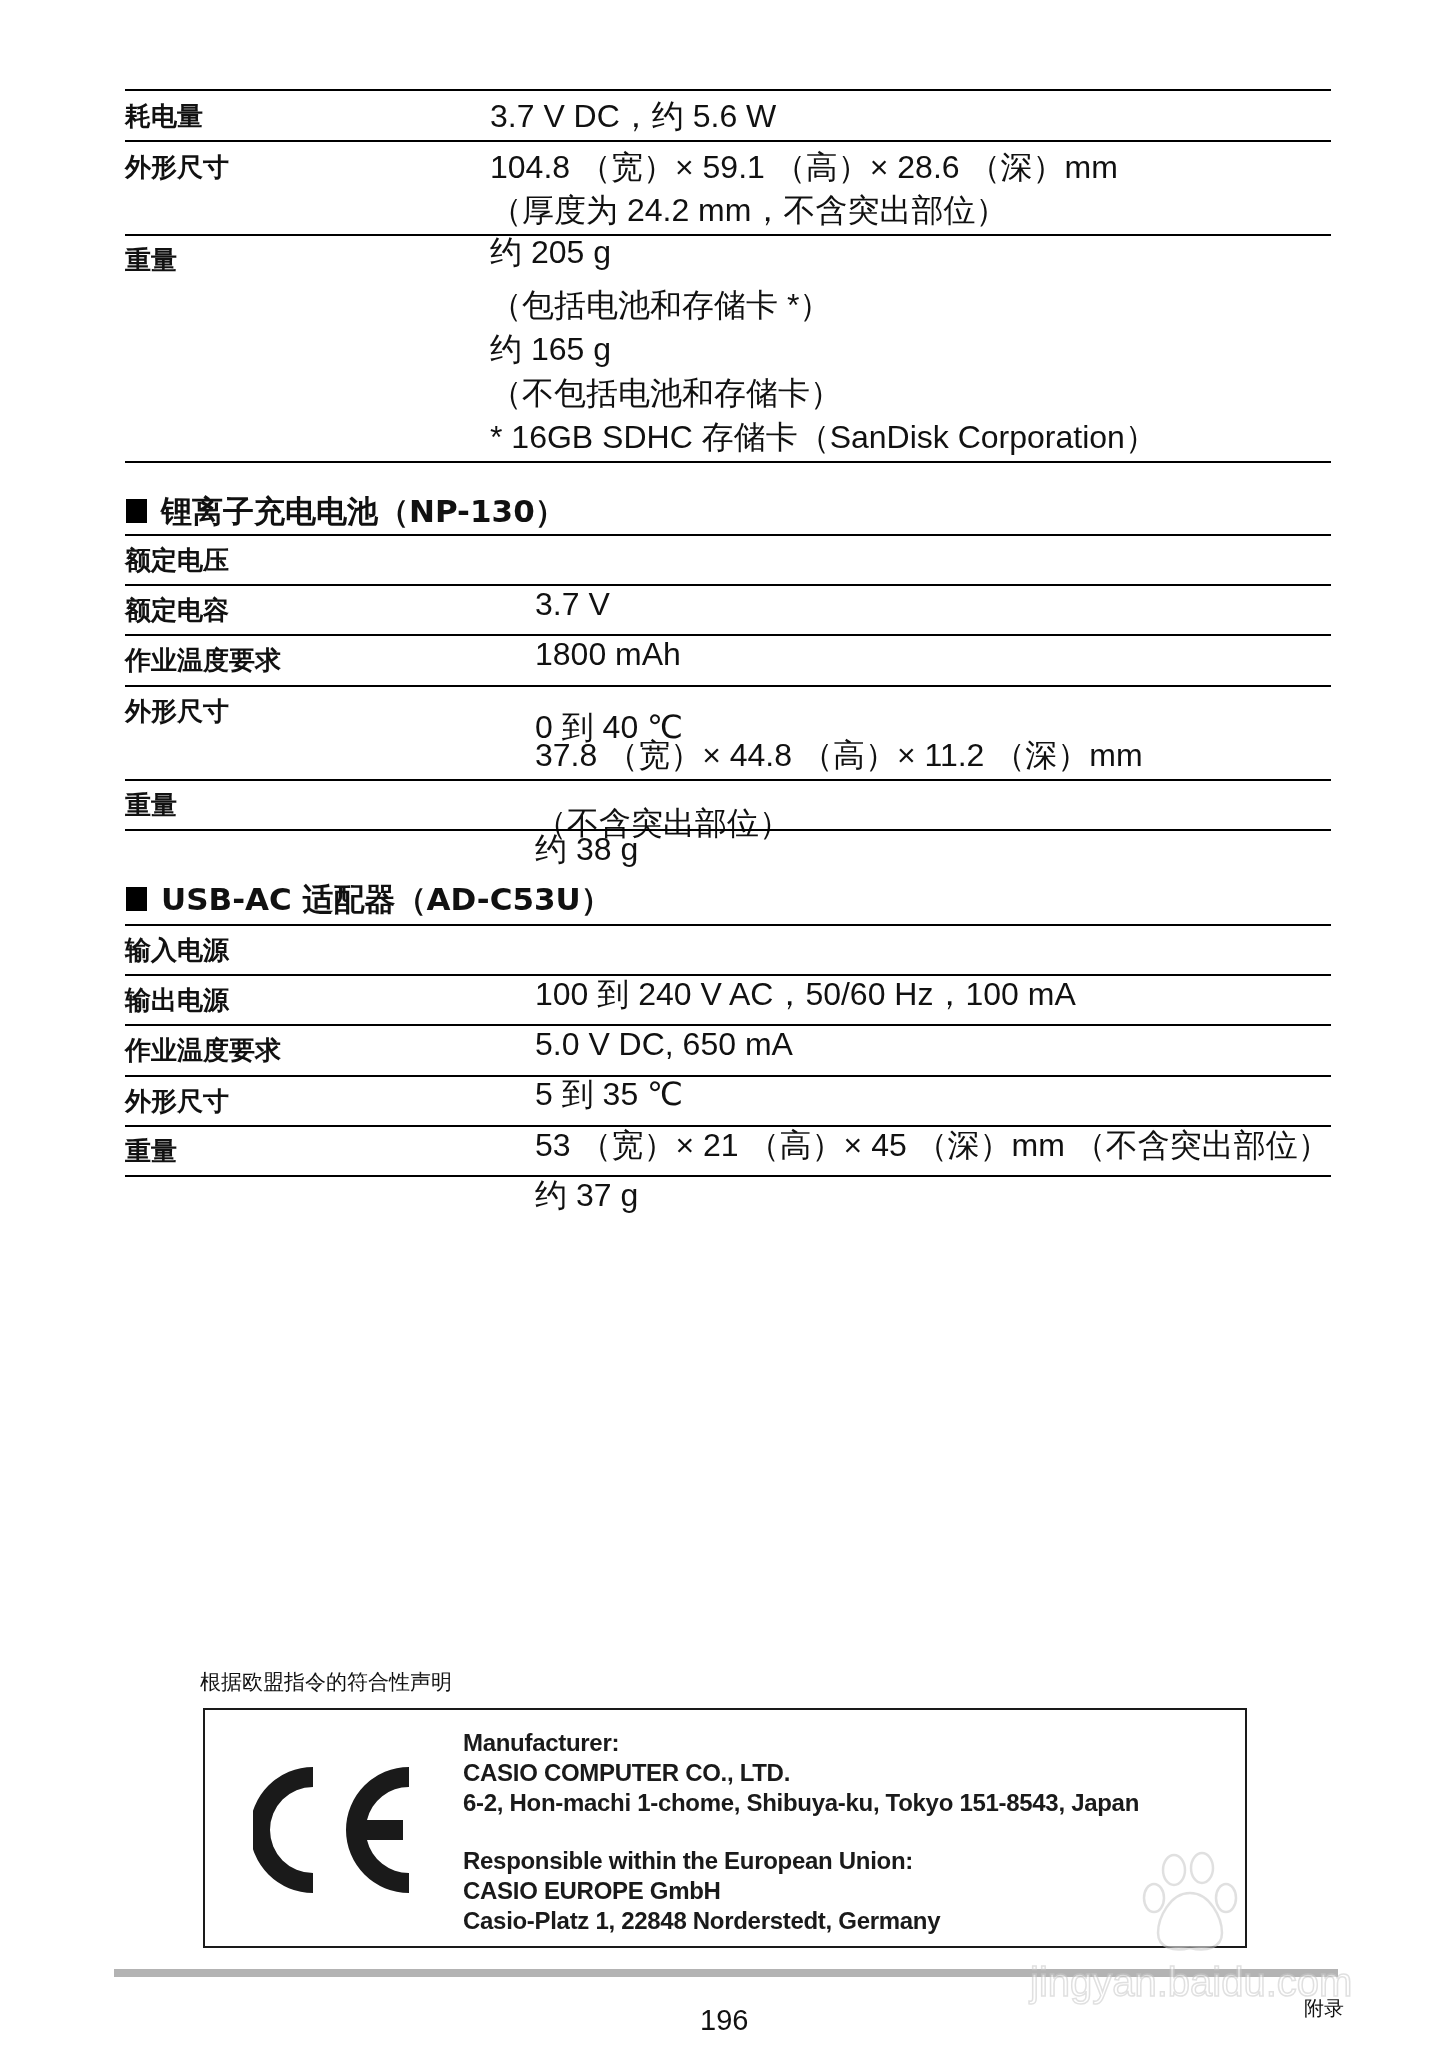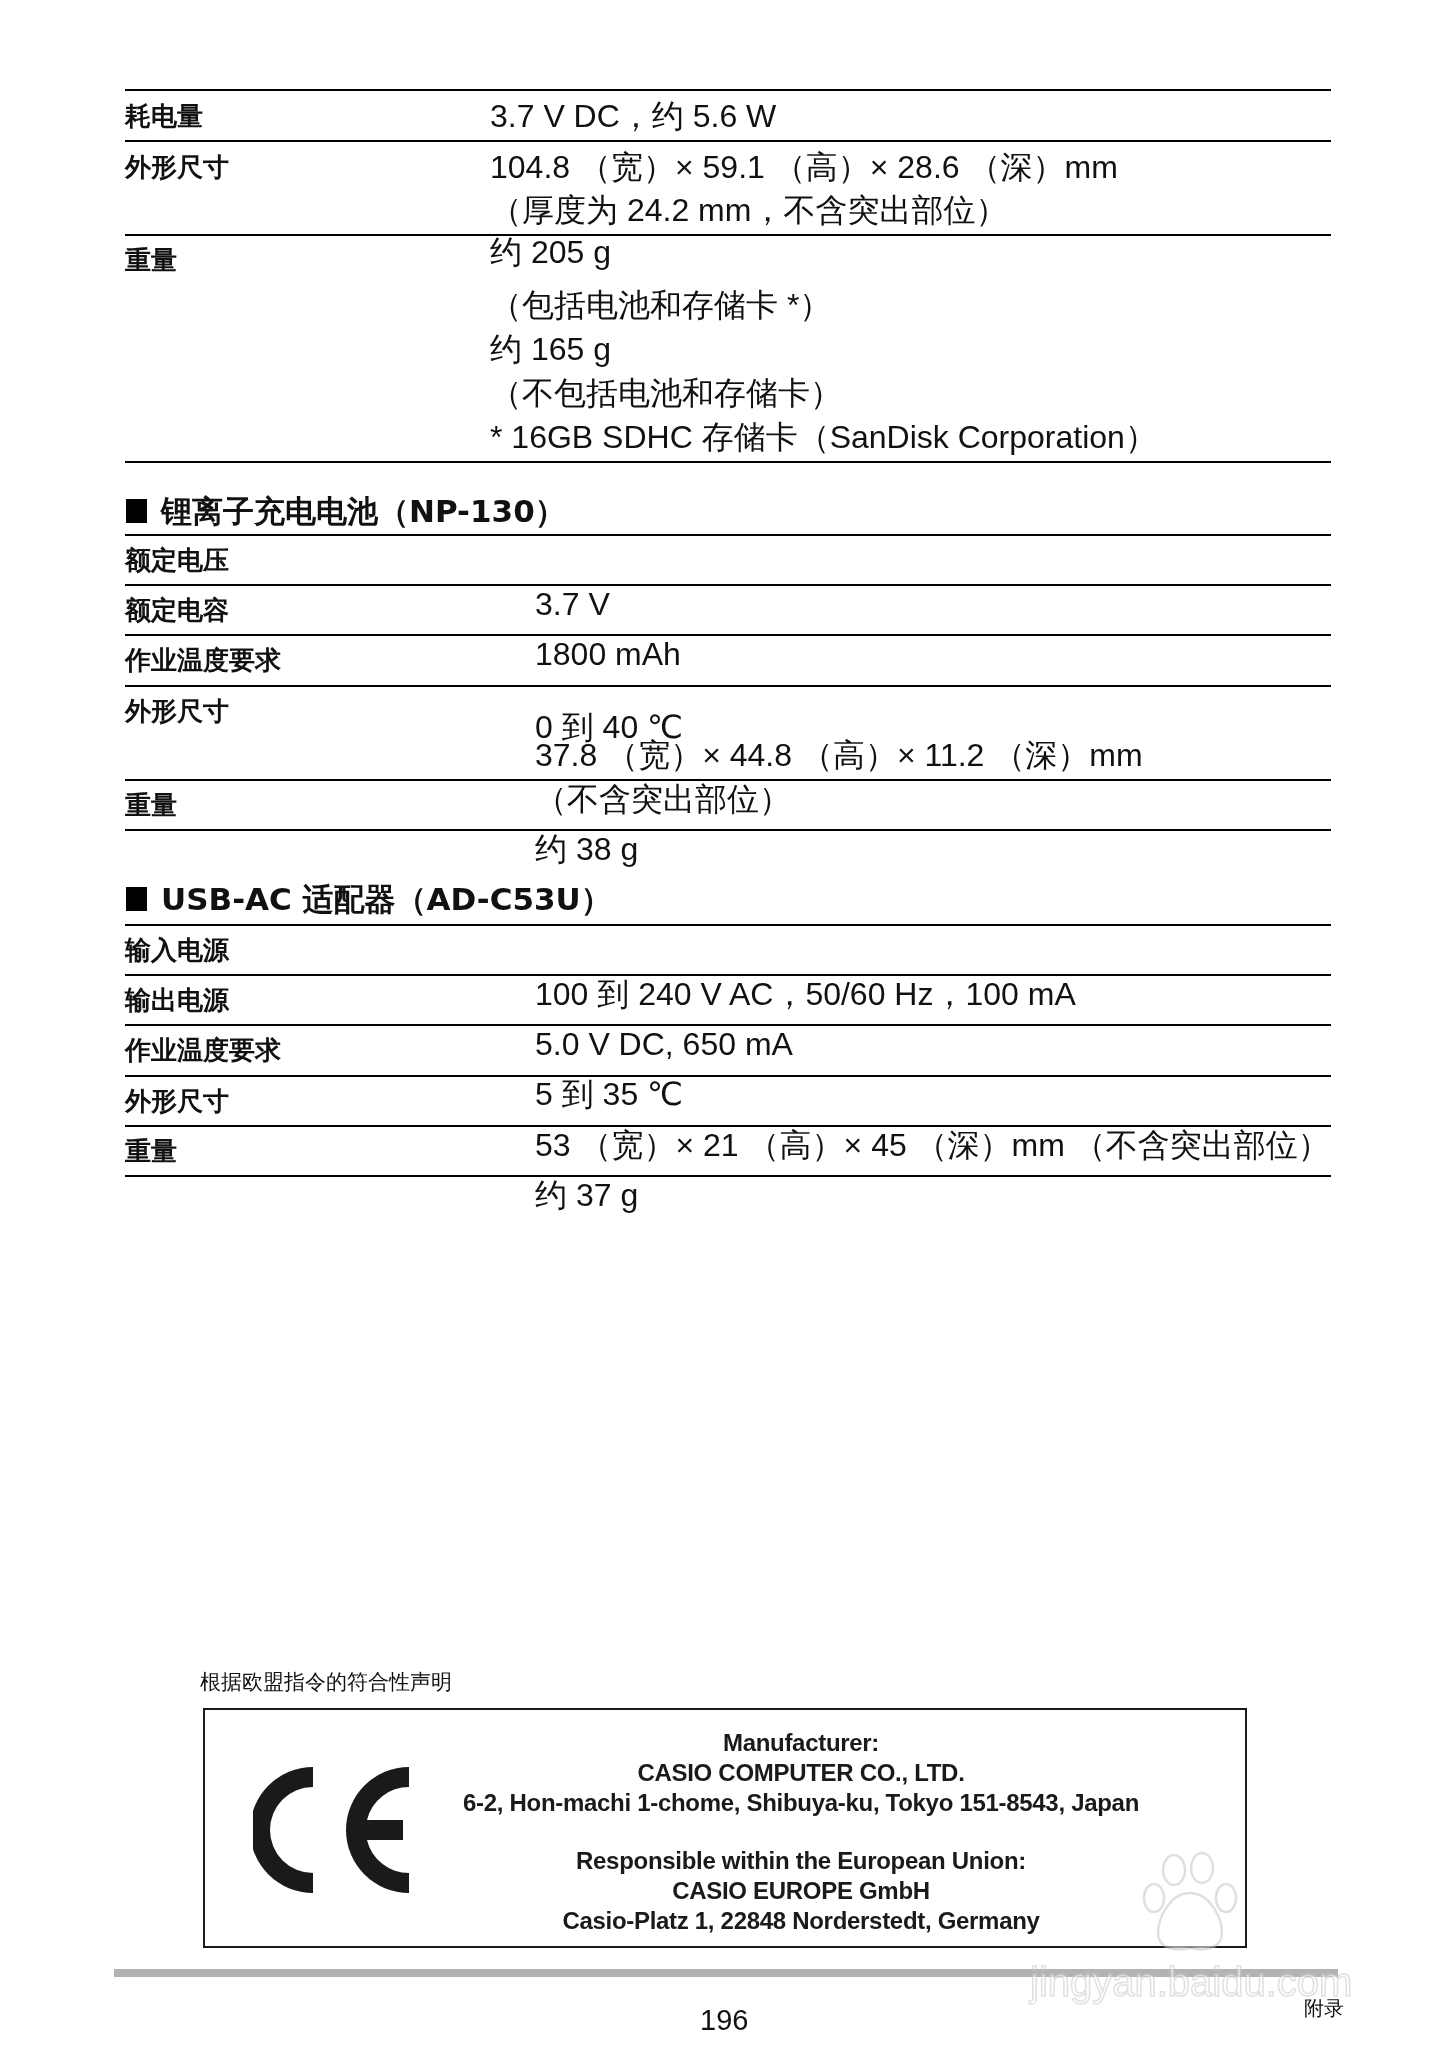--- a/index.html
+++ b/index.html
@@ -6,21 +6,21 @@
   body { width: 1452px; height: 2064px; position: relative; overflow: hidden;
          font-family: "DejaVu Sans", "Liberation Sans", sans-serif; color: #111; }
   .rule { position: absolute; left: 125px; width: 1206px; height: 2px; background: #000; }
   .label { position: absolute; left: 125px; font-size: 26px; font-weight: bold; line-height: 30px; white-space: nowrap; }
   .val { position: absolute; font-size: 32px; line-height: 30px; white-space: nowrap; font-family: "Liberation Sans", "DejaVu Sans", sans-serif; }
   .val.c1 { left: 490px; }
   .val.c2 { left: 535px; margin-top: 44px; }
   .heading { position: absolute; left: 126px; font-size: 31px; font-weight: bold; line-height: 36px; white-space: nowrap; display: flex; align-items: center; }
   .heading .sq { display: inline-block; width: 21px; height: 24px; background: #000; margin-right: 14px; }
   .ce-title { position: absolute; left: 200px; top: 1665px; font-size: 21px; line-height: 34px; white-space: nowrap; }
-  .ce-box { position: absolute; left: 203px; top: 1708px; width: 1040px; height: 236px; border: 2px solid #1a1a1a; text-align: center; }
+  .ce-box { position: absolute; left: 203px; top: 1708px; width: 1040px; height: 236px; border: 2px solid #1a1a1a; }
   .ce-logo { position: absolute; left: 48px; top: 57px; width: 160px; height: 126px; }
   .ce-text { position: absolute; left: 258px; top: 18px; font-family: "Liberation Sans", sans-serif; font-weight: bold; font-size: 24px; line-height: 30px; color: #1a1a1a; }
   .ce-text .gap { height: 28px; }
   .ce-text div { white-space: nowrap; letter-spacing: -0.3px; }
   .footer-bar { position: absolute; left: 114px; top: 1969px; width: 1224px; height: 8px; background: #b3b3b3; }
   .page-num { position: absolute; left: 700px; top: 2005px; font-family: "Liberation Sans", sans-serif; font-size: 29px; line-height: 30px; }
   .section-tag { position: absolute; left: 1284px; top: 1996px; font-size: 20px; line-height: 24px; margin-left: 20px; }
   .watermark { position: absolute; left: 1030px; top: 1848px; width: 330px; height: 160px; pointer-events: none; opacity: 0.55; }
   .watermark .wm-main { position: absolute; left: 4px; top: 48px; font-family: "Liberation Sans", sans-serif; font-weight: bold; font-size: 62px; color: #fff;
       -webkit-text-stroke: 2px #c8c8c8; letter-spacing: 2px; white-space: nowrap; }
@@ -72,21 +72,21 @@
 
   <div class="rule" style="top:634px"></div>
 
   <div class="label" style="top:645px">作业温度要求</div>
   <div class="val c2" style="top:668px">0 到 40 ℃</div>
 
   <div class="rule" style="top:685px"></div>
 
   <div class="label" style="top:696px">外形尺寸</div>
   <div class="val c2" style="top:696px">37.8 （宽）× 44.8 （高）× 11.2 （深）mm</div>
-  <div class="val c2" style="top:740px">（不含突出部位）</div>
+  <div class="val c2" style="top:764px">（不含突出部位）</div>
 
   <div class="rule" style="top:779px"></div>
 
   <div class="label" style="top:790px">重量</div>
   <div class="val c2" style="top:790px">约 38 g</div>
 
   <div class="rule" style="top:829px"></div>
 </div>
 
 <div>

